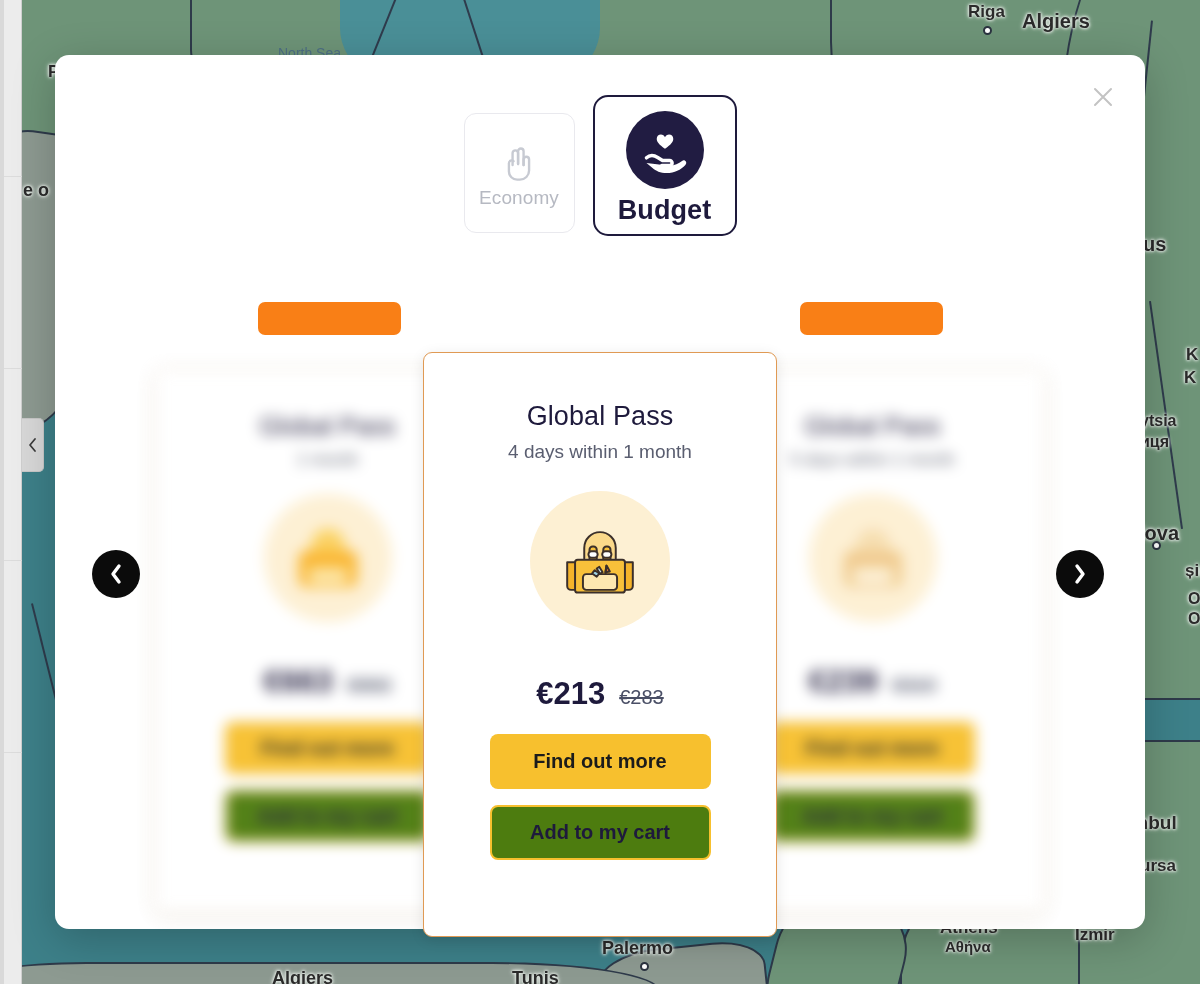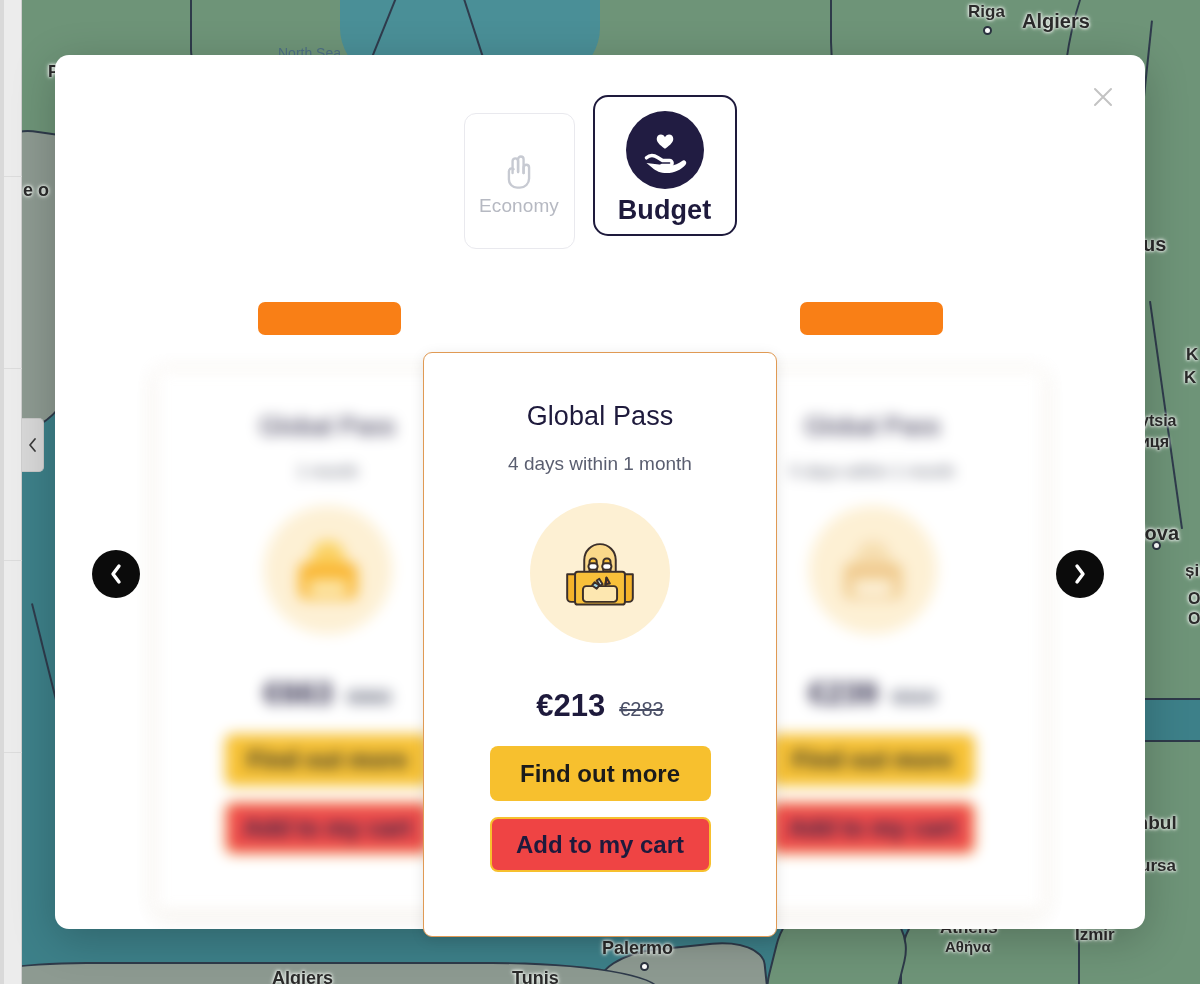--- a/index.html
+++ b/index.html
@@ -107,21 +107,21 @@
     left: 0; right: 0; top: 58px;
     display: flex;
     justify-content: center;
     align-items: flex-start;
     gap: 18px;
   }
   .tier-tab {
     background: #fff;
     border: 1.6px solid #e9e9ee;
     border-radius: 12px;
-    width: 111px; height: 136px;
+    width: 111px; height: 120px;
     display: flex; flex-direction: column;
     align-items: center; justify-content: center;
     cursor: pointer;
     padding-top: 6px;
   }
   .tier-tab .tier-label {
     font-size: 19px;
     color: #b6b9c2;
     letter-spacing: .1px;
   }
@@ -179,21 +179,21 @@
   .card-title {
     font-size: 27px;
     color: #1e1a3c;
     font-weight: normal;
     margin-top: 48px;
     letter-spacing: .1px;
   }
   .card-subtitle {
     font-size: 19px;
     color: #5a5e70;
-    margin-top: 21px;
+    margin-top: 9px;
   }
   .icon-disc {
     margin-top: 28px;
     width: 140px; height: 140px;
     border-radius: 50%;
     background: #fdf0d3;
     display: flex; align-items: center; justify-content: center;
   }
   .price-row {
     margin-top: 45px;
@@ -204,31 +204,31 @@
   }
   .price-was {
     font-size: 20px; color: #4a4f66;
     text-decoration: line-through;
   }
   .btn {
     margin-top: 22px;
     width: 221px; height: 55px;
     border-radius: 8px;
     display: flex; align-items: center; justify-content: center;
-    font-size: 24px; font-weight: bold;
+    font-size: 20px; font-weight: bold;
     cursor: pointer;
   }
   .btn-primary {
     background: #f7c02e;
     color: #1b1b1b;
     border: none;
   }
   .btn-secondary {
     margin-top: 16px;
-    background: #ef4444;
+    background: #4d7c0f;
     color: #1e1a3c;
     border: 2px solid #f7c02e;
   }
 
   
   .pass-card.side .card-title { font-size: 25px; margin-top: 42px; }
   .pass-card.side .card-subtitle { font-size: 17px; }
   .pass-card.side .icon-disc { width: 128px; height: 128px; margin-top: 24px;}
   .pass-card.side .price-row { margin-top: 42px; }
   .pass-card.side .btn { width: 205px; height: 52px; }

